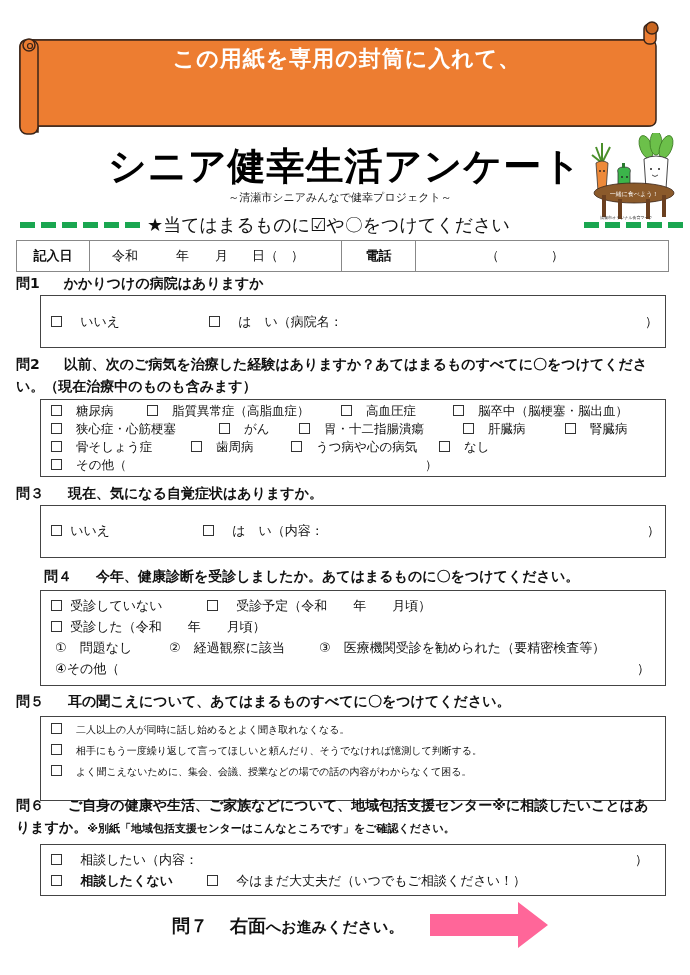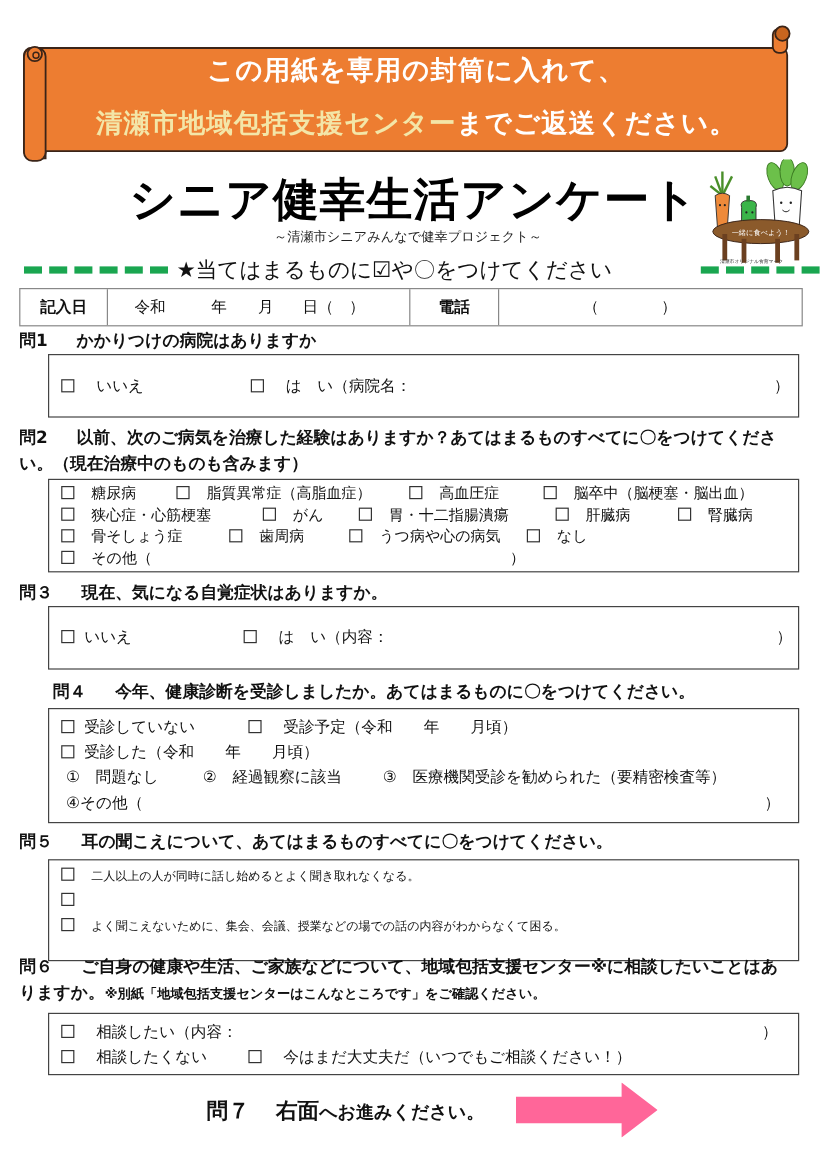--- a/index.html
+++ b/index.html
@@ -73,23 +73,20 @@
     <path d="M14 22 H640 V102 Q640 108 634 108 H24 V114 Q14 114 14 104 Z" fill="#ed7d31" stroke="#3a2418" stroke-width="1.5"></path>
     <rect x="14" y="22" width="628" height="86" rx="6" fill="#ed7d31" stroke="#3a2418" stroke-width="1.5"></rect>
     <rect x="6" y="22" width="18" height="94" rx="7" fill="#ed7d31" stroke="#3a2418" stroke-width="1.5"></rect>
     <circle cx="15" cy="27" r="6" fill="#ed7d31" stroke="#3a2418" stroke-width="1.5"></circle>
     <circle cx="16" cy="28" r="2.5" fill="none" stroke="#3a2418" stroke-width="1.2"></circle>
 
     <rect x="630" y="6" width="12" height="20" rx="5" fill="#ed7d31" stroke="#3a2418" stroke-width="1.5"></rect>
     <circle cx="638" cy="10" r="6" fill="#c8651f" stroke="#3a2418" stroke-width="1.5"></circle>
   </svg>
   <div class="banner-line1">この用紙を専用の封筒に入れて、</div>
-  <div class="banner-line2">
-    <span class="hl">清瀬市地域包括支援センター</span><span class="wh">までご返送ください。</span>
-  </div>
 </div>
 
 <div class="title">シニア健幸生活アンケート</div>
 <div class="subtitle">～清瀬市シニアみんなで健幸プロジェクト～</div>
 
 <div class="mascot">
   <svg width="96" height="90" viewBox="0 0 96 90">
 
     <g stroke="#4a8f2a" stroke-width="2" fill="none">
       <path d="M14 30 L8 14"></path>
@@ -239,37 +236,37 @@
   <div class="row" style="left:278px; top:48px;">③　医療機関受診を勧められた（要精密検査等）</div>
   <div class="row" style="left:14px; top:69px;">④その他（</div>
   <span class="paren-r" style="left:596px; top:69px;">）</span>
 </div>
 
 <div class="q-label" style="top:693px;">
   <span class="num">問５</span><span>耳の聞こえについて、あてはまるものすべてに〇をつけてください。</span>
 </div>
 <div class="box" style="top:716px; height:85px; font-size:10px;">
   <div class="row" style="left:10px; top:6px;"><span class="cb"></span><span style="margin-left:14px">二人以上の人が同時に話し始めるとよく聞き取れなくなる。</span></div>
-  <div class="row" style="left:10px; top:27px;"><span class="cb"></span></div>
+  <div class="row" style="left:10px; top:27px;"><span class="cb"></span><span style="margin-left:14px">相手にもう一度繰り返して言ってほしいと頼んだり、そうでなければ憶測して判断する。</span></div>
   <div class="row" style="left:10px; top:48px;"><span class="cb"></span><span style="margin-left:14px">よく聞こえないために、集会、会議、授業などの場での話の内容がわからなくて困る。</span></div>
 </div>
 
 <div class="q-label" style="top:797px;">
   <span class="num">問６</span><span>ご自身の健康や生活、ご家族などについて、地域包括支援センター※に相談したいことはあ</span>
 </div>
 <div class="q-label" style="top:819px;">
   <span>りますか。</span><span class="q-note">※別紙「地域包括支援センターはこんなところです」をご確認ください。</span>
 </div>
 <div class="box" style="top:844px; height:52px; font-size:13px;">
   <div class="row" style="left:10px; top:6px;">
     <span class="cb"></span>
     <span style="margin-left:14px">相談したい（内容：</span>
   </div>
   <span class="paren-r" style="left:594px; top:6px;">）</span>
-  <div class="row" style="left:10px; top:27px;">
+  <div class="row" style="left:10px; top:27px;font-weight:bold;">
     <span class="cb"></span>
     <span style="margin-left:14px">相談したくない</span>
   </div>
   <div class="row" style="left:166px; top:27px;">
     <span class="cb"></span>
     <span style="margin-left:14px">今はまだ大丈夫だ（いつでもご相談ください！）</span>
   </div>
 </div>
 
 <div class="footer-text">

